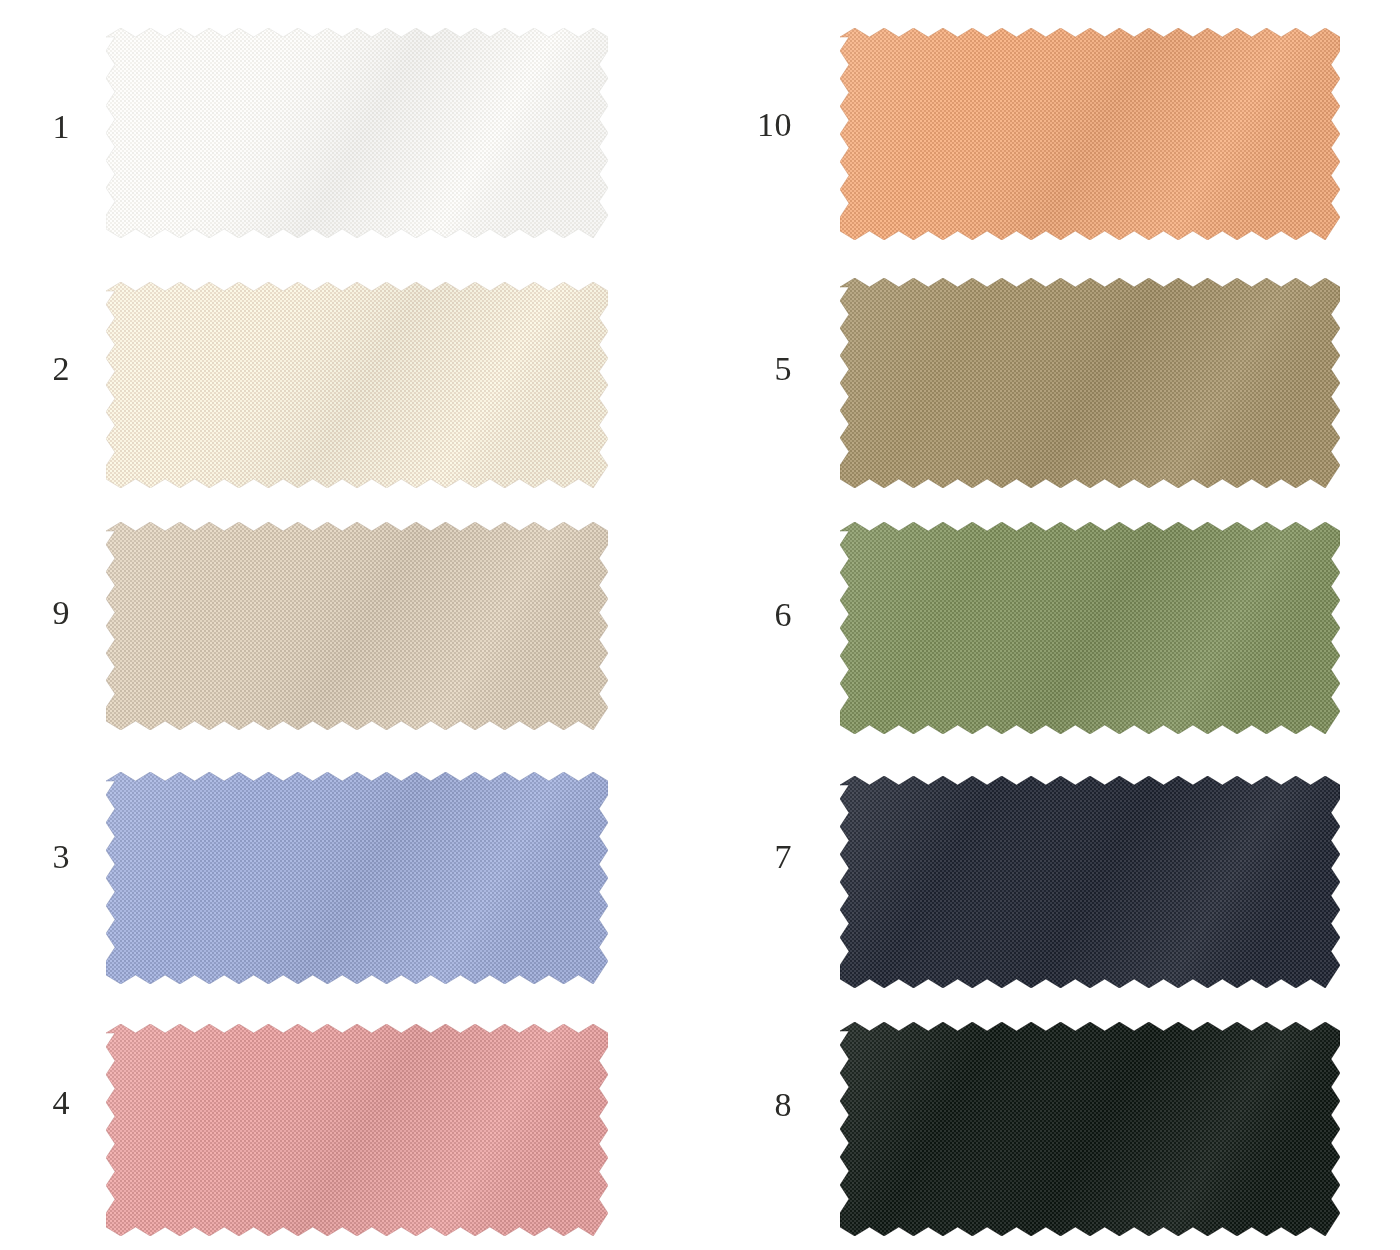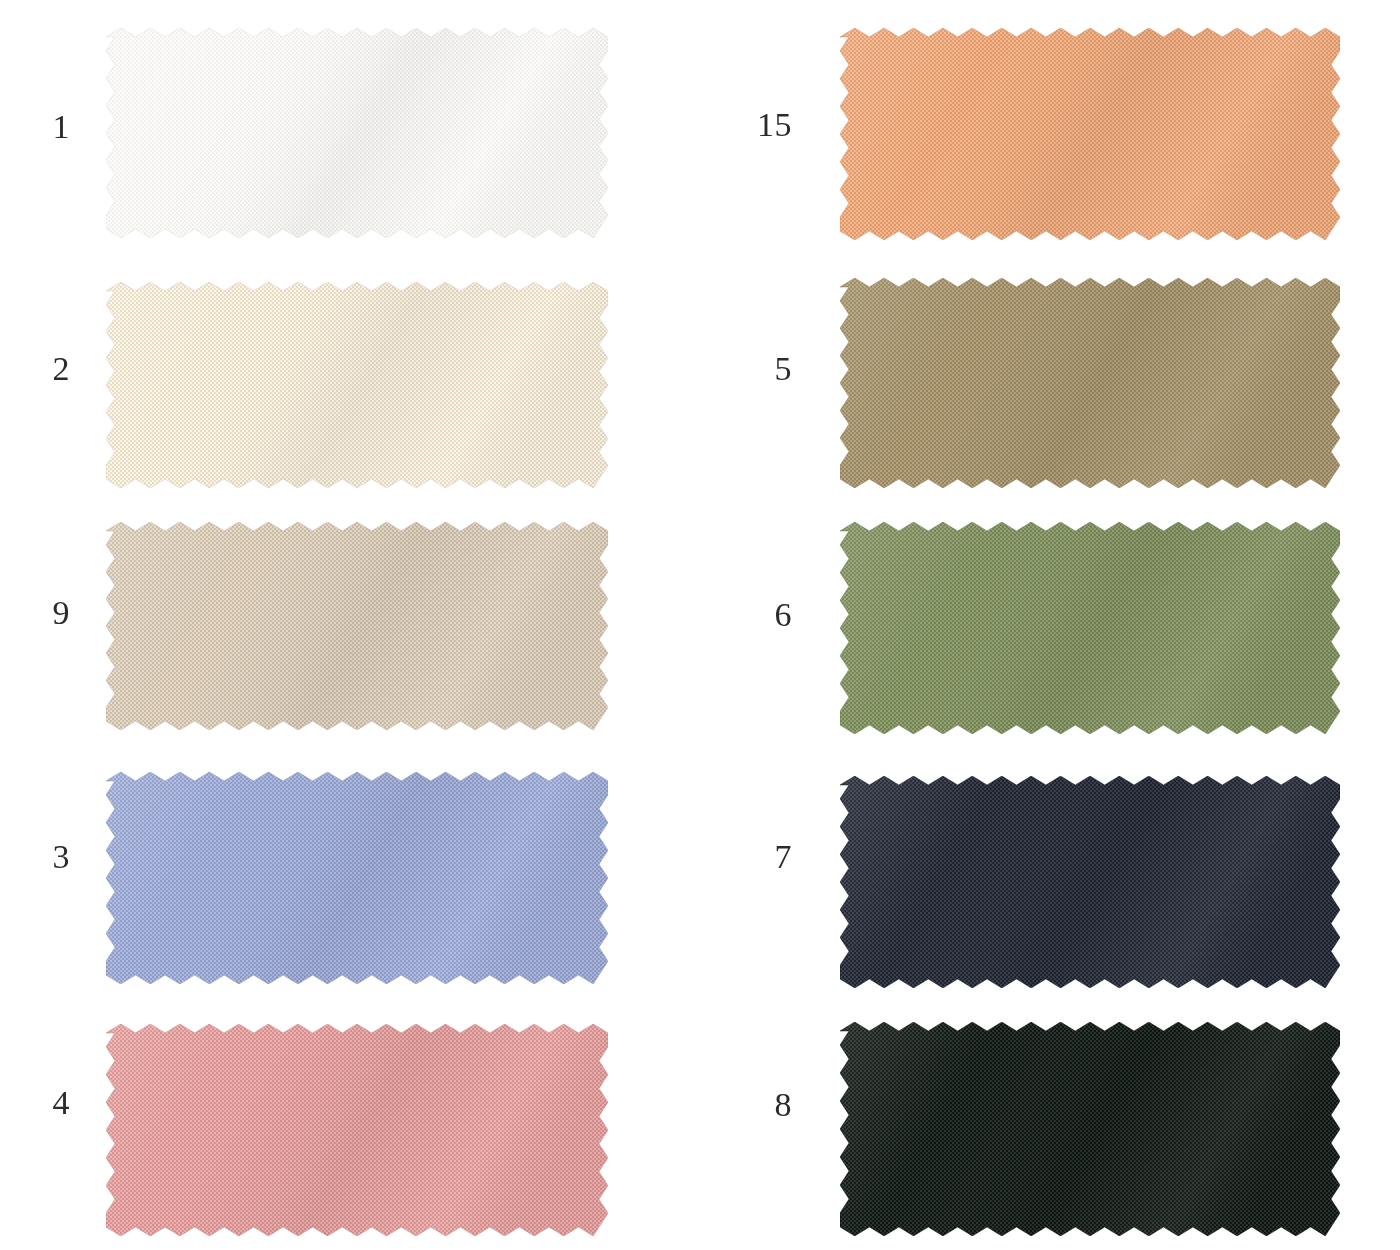--- a/index.html
+++ b/index.html
@@ -203,21 +203,21 @@
           </defs>
           <g clip-path="url(#clip4)">
             <rect x="0" y="0" width="502" height="212" fill="url(#gw4)"></rect>
             <rect x="0" y="0" width="502" height="212" fill="url(#gh4)"></rect>
           </g>
           <polygon points="0.00,9.00 14.76,0.00 29.53,9.00 44.29,0.00 59.06,9.00 73.82,0.00 88.59,9.00 103.35,0.00 118.12,9.00 132.88,0.00 147.65,9.00 162.41,0.00 177.18,9.00 191.94,0.00 206.71,9.00 221.47,0.00 236.24,9.00 251.00,0.00 265.76,9.00 280.53,0.00 295.29,9.00 310.06,0.00 324.82,9.00 339.59,0.00 354.35,9.00 369.12,0.00 383.88,9.00 398.65,0.00 413.41,9.00 428.18,0.00 442.94,9.00 457.71,0.00 472.47,9.00 487.24,0.00 502.00,9.00 502.00,22.86 493.00,36.71 502.00,50.57 493.00,64.43 502.00,78.29 493.00,92.14 502.00,106.00 493.00,119.86 502.00,133.71 493.00,147.57 502.00,161.43 493.00,175.29 502.00,189.14 493.00,203.00 487.24,212.00 472.47,203.00 457.71,212.00 442.94,203.00 428.18,212.00 413.41,203.00 398.65,212.00 383.88,203.00 369.12,212.00 354.35,203.00 339.59,212.00 324.82,203.00 310.06,212.00 295.29,203.00 280.53,212.00 265.76,203.00 251.00,212.00 236.24,203.00 221.47,212.00 206.71,203.00 191.94,212.00 177.18,203.00 162.41,212.00 147.65,203.00 132.88,212.00 118.12,203.00 103.35,212.00 88.59,203.00 73.82,212.00 59.06,203.00 44.29,212.00 29.53,203.00 14.76,212.00 0.00,203.00 0.00,189.14 9.00,175.29 0.00,161.43 9.00,147.57 0.00,133.71 9.00,119.86 0.00,106.00 9.00,92.14 0.00,78.29 9.00,64.43 0.00,50.57 9.00,36.71 0.00,22.86 9.00,9.00" fill="none" stroke="#bc7a79" stroke-width="1" opacity="0.45"></polygon>
         </svg>
       </div>
     </div>
     <div class="swatch-entry" style="left: 0px; top: 0px;">
-      <div class="swatch-label" style="left: 744px; top: 108px; width: 48px; color: rgb(43, 43, 40);">15</div>
+      <div class="swatch-label" style="left: 744px; top: 108px; width: 48px; color: rgb(43, 43, 40);">10</div>
       <div class="swatch-chip" title="10 — peach salmon" style="left: 840px; top: 28px; width: 500px; height: 212px;">
         <svg width="500" height="212" viewBox="0 0 500 212">
           <defs>
             <clipPath id="clip5">
               <polygon points="0.00,9.00 14.71,0.00 29.41,9.00 44.12,0.00 58.82,9.00 73.53,0.00 88.24,9.00 102.94,0.00 117.65,9.00 132.35,0.00 147.06,9.00 161.76,0.00 176.47,9.00 191.18,0.00 205.88,9.00 220.59,0.00 235.29,9.00 250.00,0.00 264.71,9.00 279.41,0.00 294.12,9.00 308.82,0.00 323.53,9.00 338.24,0.00 352.94,9.00 367.65,0.00 382.35,9.00 397.06,0.00 411.76,9.00 426.47,0.00 441.18,9.00 455.88,0.00 470.59,9.00 485.29,0.00 500.00,9.00 500.00,22.86 491.00,36.71 500.00,50.57 491.00,64.43 500.00,78.29 491.00,92.14 500.00,106.00 491.00,119.86 500.00,133.71 491.00,147.57 500.00,161.43 491.00,175.29 500.00,189.14 491.00,203.00 485.29,212.00 470.59,203.00 455.88,212.00 441.18,203.00 426.47,212.00 411.76,203.00 397.06,212.00 382.35,203.00 367.65,212.00 352.94,203.00 338.24,212.00 323.53,203.00 308.82,212.00 294.12,203.00 279.41,212.00 264.71,203.00 250.00,212.00 235.29,203.00 220.59,212.00 205.88,203.00 191.18,212.00 176.47,203.00 161.76,212.00 147.06,203.00 132.35,212.00 117.65,203.00 102.94,212.00 88.24,203.00 73.53,212.00 58.82,203.00 44.12,212.00 29.41,203.00 14.71,212.00 0.00,203.00 0.00,189.14 9.00,175.29 0.00,161.43 9.00,147.57 0.00,133.71 9.00,119.86 0.00,106.00 9.00,92.14 0.00,78.29 9.00,64.43 0.00,50.57 9.00,36.71 0.00,22.86 9.00,9.00"></polygon>
             </clipPath>
             <pattern id="gw5" width="4" height="4" patternUnits="userSpaceOnUse">
               <rect x="0" y="0" width="4" height="4" fill="#E9A579"></rect>
               <rect x="0" y="0" width="2" height="2" fill="#ffbf93" opacity="0.75"></rect>
               <rect x="2" y="2" width="2" height="2" fill="#ffbf93" opacity="0.55"></rect>

